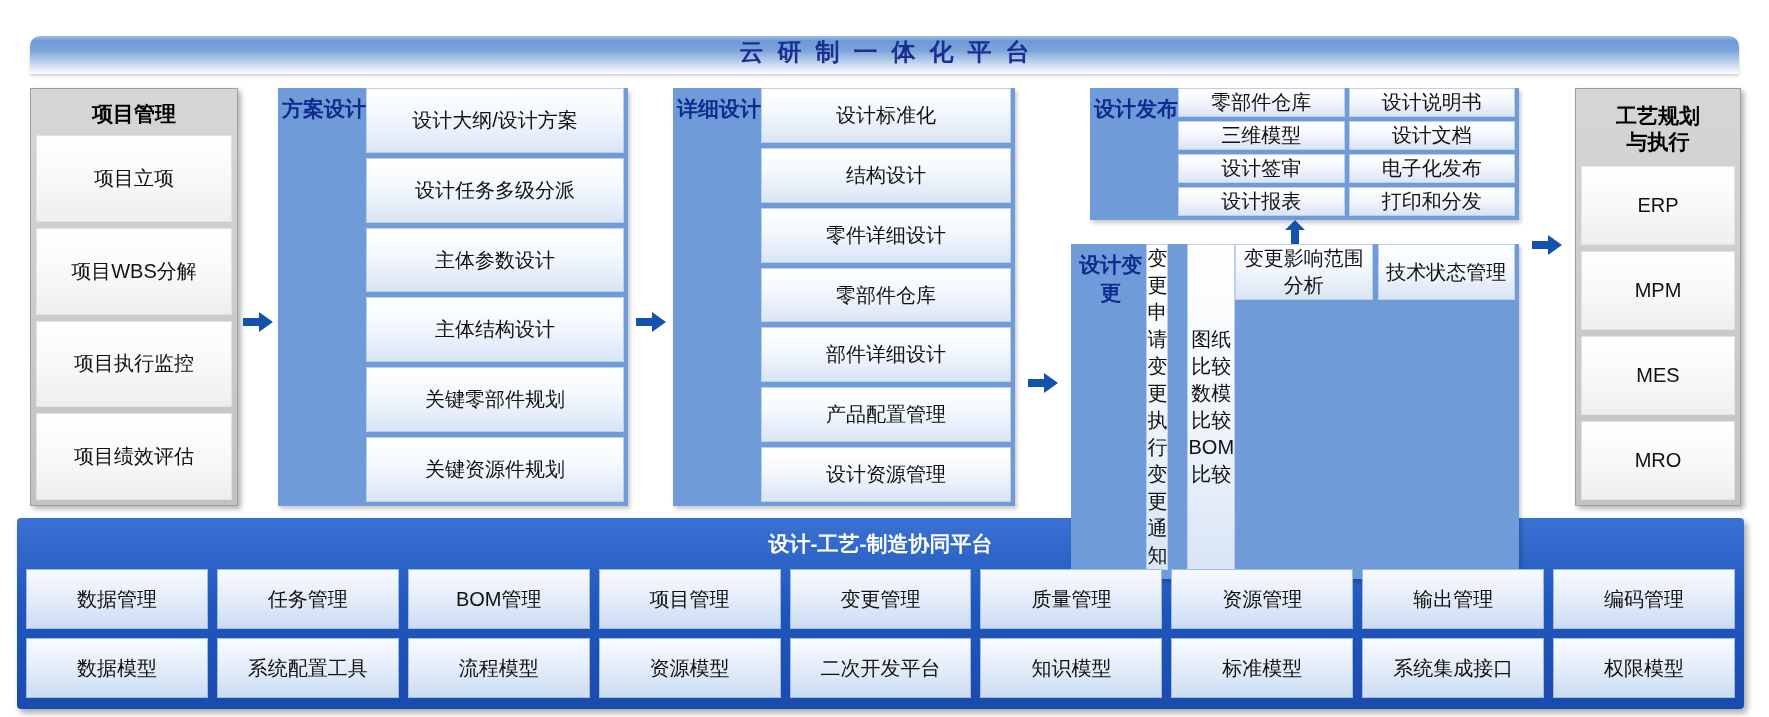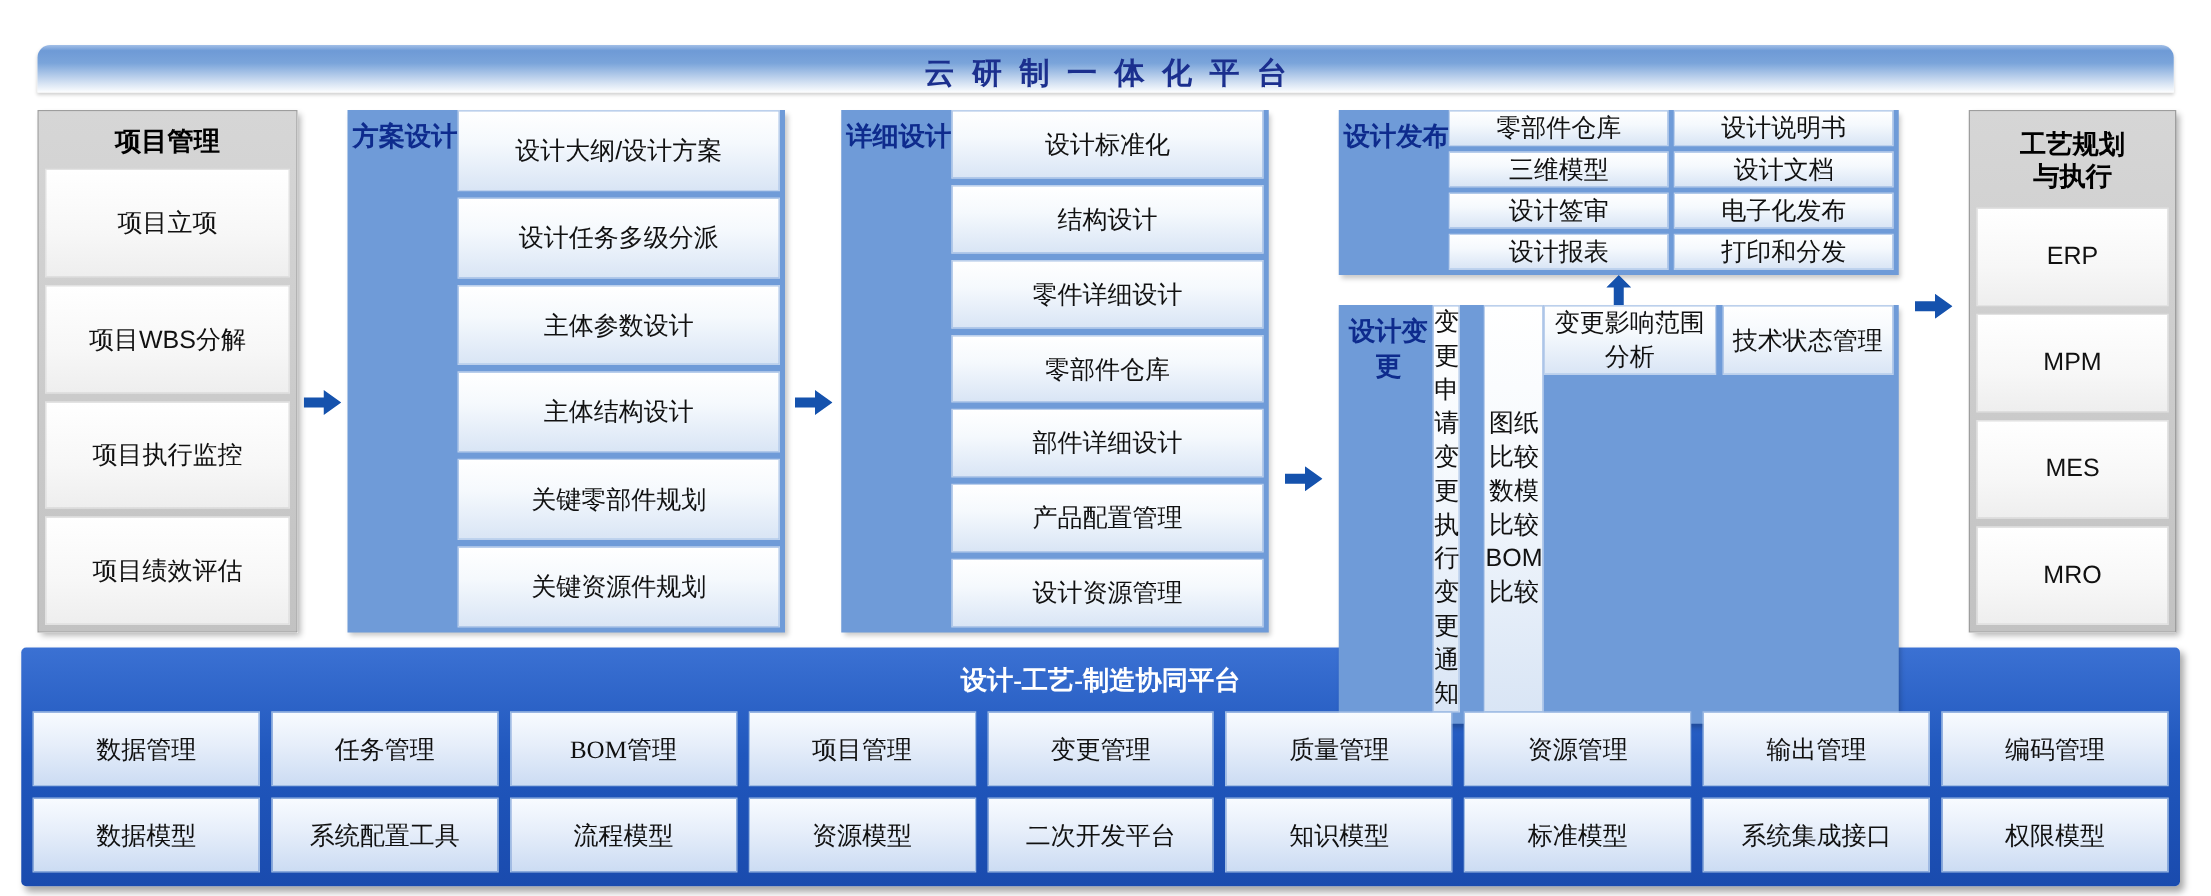--- a/index.html
+++ b/index.html
@@ -4,21 +4,21 @@
 <style>
   html,body{margin:0;padding:0;background:#fff;}
   body{font-family:"Liberation Sans","DejaVu Sans",sans-serif;}
   .page{position:relative;width:1769px;height:717px;background:#fff;overflow:hidden;}
 
   
   .banner{
     margin:36px 30px 0 30px;height:38px;
     border-radius:10px 10px 0 0;
     background:linear-gradient(180deg,#a3bfe7 0%,#6e9ad6 12%,#7aa4da 38%,#d9e5f4 82%,#fdfeff 100%);
-    display:flex;align-items:flex-end;justify-content:center;
+    display:flex;align-items:flex-start;justify-content:center;
     box-shadow:0 2px 3px rgba(0,0,0,.18);
   }
   .banner .t{font-size:24px;font-weight:bold;color:#1b2f8e;letter-spacing:14px;text-indent:14px;}
 
   
   .main{display:flex;margin:14px 28px 0 30px;height:418px;}
   .arrow-col{position:relative;}
   .ac1{width:40px;} .ac2{width:45px;} .ac3{flex:1;min-width:40px;} .ac4{flex:1;min-width:40px;}
   .arrow{position:absolute;left:50%;transform:translate(-50%,-50%);line-height:0;}
 
@@ -51,38 +51,37 @@
     border:1px solid #bcd0ec;box-sizing:border-box;
     display:flex;align-items:center;justify-content:center;
     font-size:20px;color:#111;text-align:center;
   }
   .items .cell-blue{flex:1;}
 
   .pm{width:208px;} .scheme{width:350px;} .detail{width:342px;}
 
   
   .stack{width:448px;display:flex;flex-direction:column;}
-  .release{height:252px;}
+  .release{height:252px;margin-left:19px;}
   .release .grid{flex:1;display:grid;grid-template-columns:1fr 1fr;gap:4px;}
   .up-row{height:26px;display:flex;align-items:center;justify-content:center;}
   .change{flex:1;}
   .change-top{flex:1;display:grid;grid-template-columns:1fr 1fr;gap:19px;margin-bottom:5px;}
   .change-top .cell-blue{flex-direction:column;line-height:1.35;}
   .change-bottom{display:grid;grid-template-columns:1fr 1fr;gap:5px;height:44px;}
 
   .process{width:166px;}
   .process .hdr{line-height:1.25;padding:9px 0 10px;}
 
   
   .platform{
     margin:12px 25px 0 17px;
     background:linear-gradient(180deg,#3b71d3 0%,#2057bd 45%,#1a4bae 100%);
     border-radius:4px;padding:8px 9px 11px;
     box-shadow:3px 4px 6px rgba(0,0,0,.35);
-    font-family:Liberation Serif, serif;
   }
   .platform-title{color:#ffffff;font-weight:bold;font-size:21px;text-align:center;padding:4px 0 11px;}
   .platform-row{display:flex;gap:9px;}
   .platform-row + .platform-row{margin-top:9px;}
   .cell-platform{
     flex:1;height:60px;box-sizing:border-box;
     background:linear-gradient(180deg,#f8fbff 0%,#e6eefa 45%,#ccdcf3 100%);
     border:1px solid #9fbce4;
     display:flex;align-items:center;justify-content:center;
     font-size:20px;color:#111;

